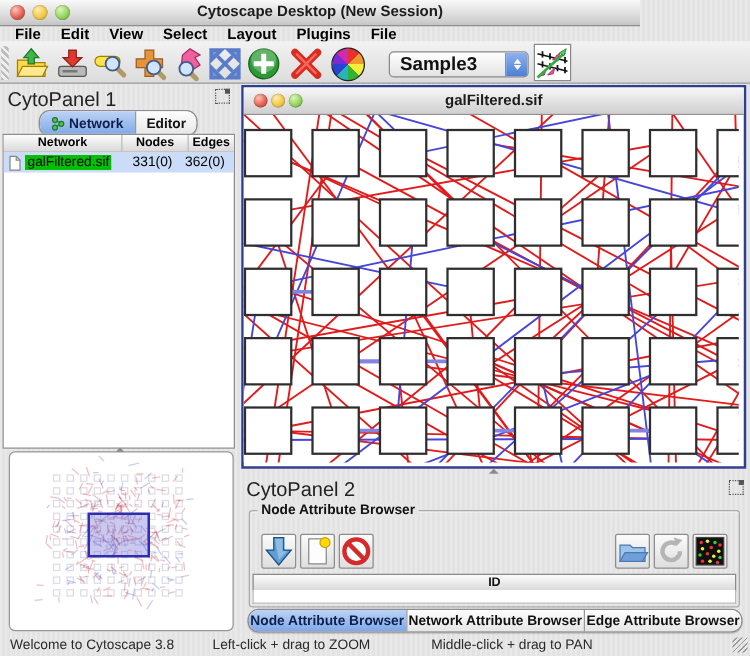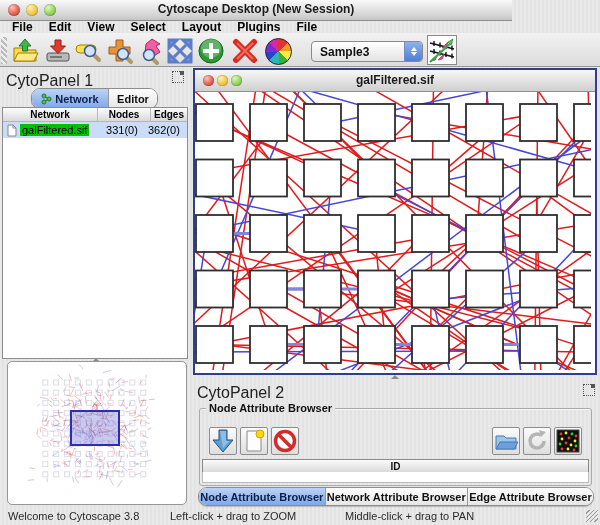--- a/index.html
+++ b/index.html
@@ -23,21 +23,21 @@
   .menubar{left:0;top:21px;width:600px;height:12px;display:flex;align-items:center;padding-left:4px;}
   .menu-item{font-size:12px;font-weight:bold;color:#000;padding:0 8px;line-height:12px;}
   
   .toolbar{left:0;top:33px;width:600px;height:33px;background:linear-gradient(#f2f2f2,#dcdcdc);border-bottom:1px solid #979797;}
   .grip{position:absolute;left:1px;top:37px;width:6px;height:27px;
     background:repeating-linear-gradient(45deg,#bbb 0 2px,#eee 2px 4px);}
   .tbtn{position:absolute;top:37px;width:28px;height:28px;background:transparent;border:none;padding:0;margin:0;cursor:default;}
   .tbtn svg{width:28px;height:28px;display:block;}
   .combo{position:absolute;left:311px;top:41px;width:110px;height:19px;border:1px solid #8a8a8a;border-radius:4px;
     background:linear-gradient(#ffffff,#e3e3e3);display:flex;align-items:center;}
-  .combo .val{flex:1;font-size:12px;font-weight:bold;color:#111;padding-left:8px;}
+  .combo .val{flex:1;font-size:15px;font-weight:bold;color:#111;padding-left:8px;}
   .combo-cap{width:17px;height:19px;border-left:1px solid #6f8fc4;border-radius:0 3px 3px 0;
     background:linear-gradient(#8fb2ee,#4d7fd6);display:flex;flex-direction:column;align-items:center;justify-content:center;gap:1px;}
   .arr-up{width:0;height:0;border-left:3px solid transparent;border-right:3px solid transparent;border-bottom:4px solid #fff;}
   .arr-dn{width:0;height:0;border-left:3px solid transparent;border-right:3px solid transparent;border-top:4px solid #fff;}
   .vizbtn{position:absolute;left:427px;top:35px;width:30px;height:30px;background:#fff;border:1px solid #8a8a8a;padding:0;}
   .vizbtn svg{width:28px;height:28px;display:block;}
   .wheel{width:25px;height:25px;border-radius:50%;border:1px solid #222;margin:1px auto;
     background:conic-gradient(#e8312a 0 45deg,#f2992e 0 90deg,#f5ee3a 0 135deg,#34b32c 0 180deg,#2ab5b5 0 225deg,#2a41d4 0 270deg,#7c2ad4 0 315deg,#d42aa8 0 360deg);}
   
   .cp-header{font-size:16px;color:#222;}

